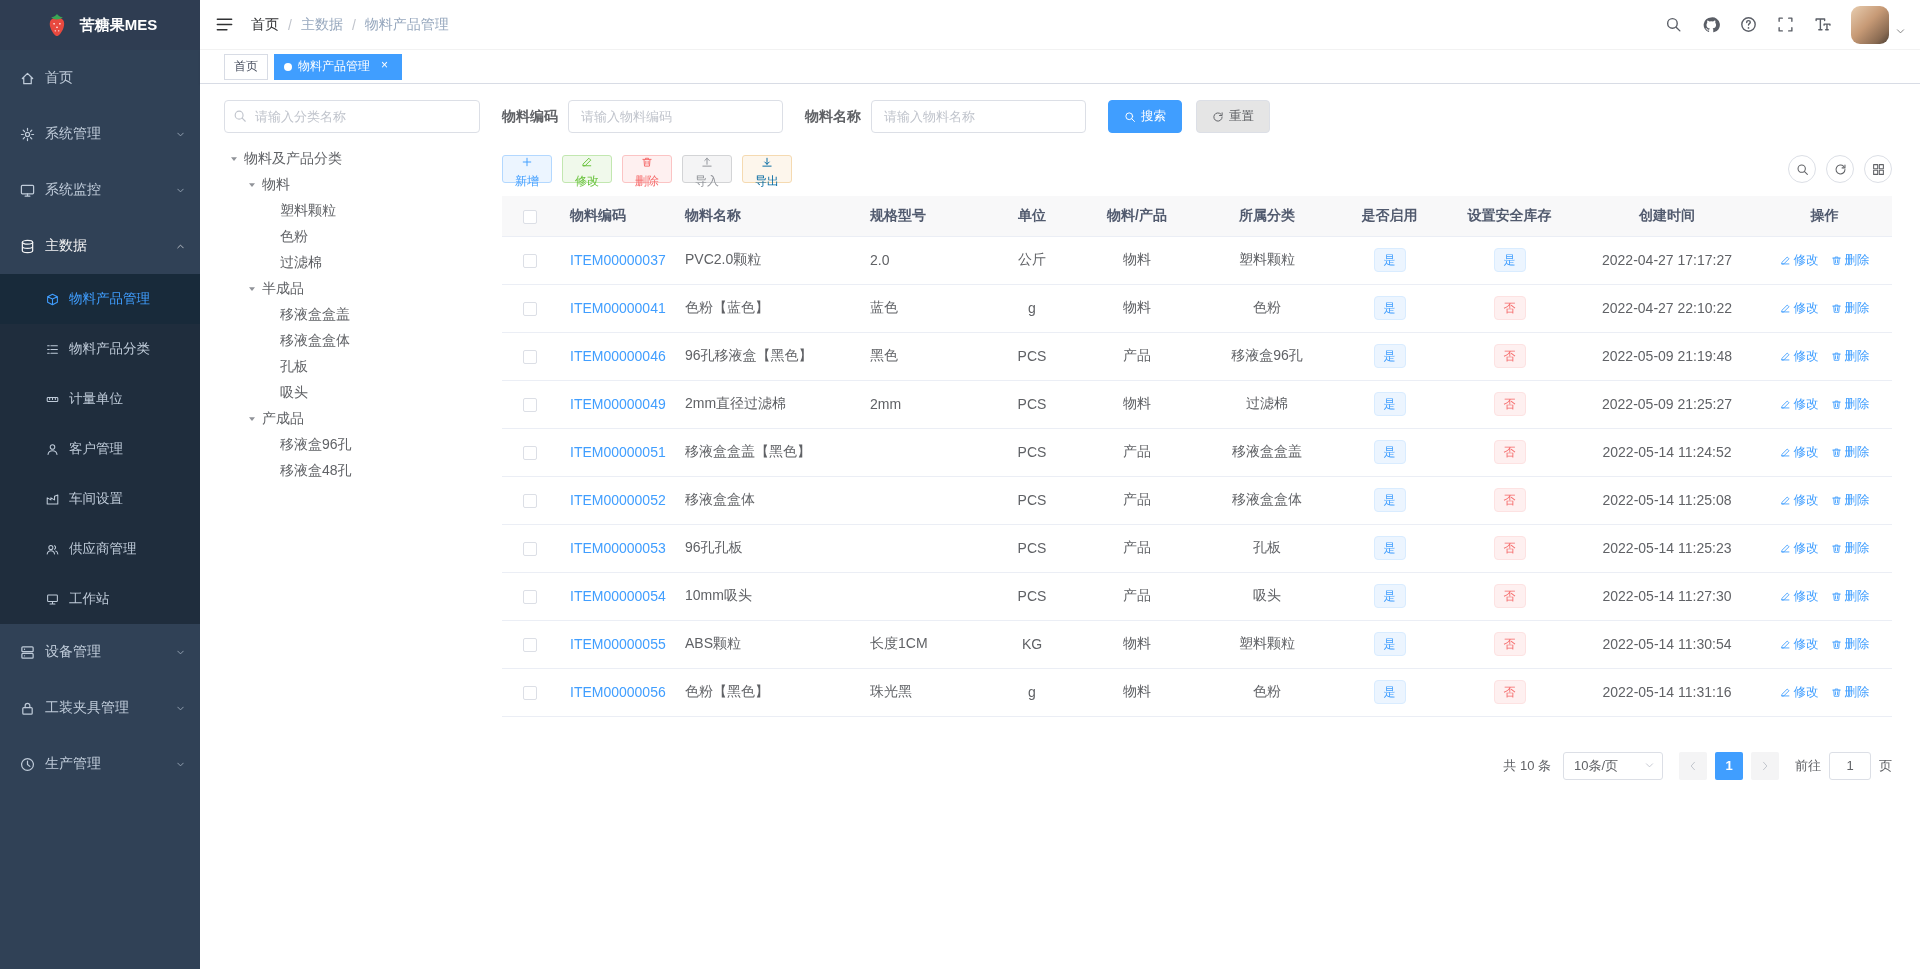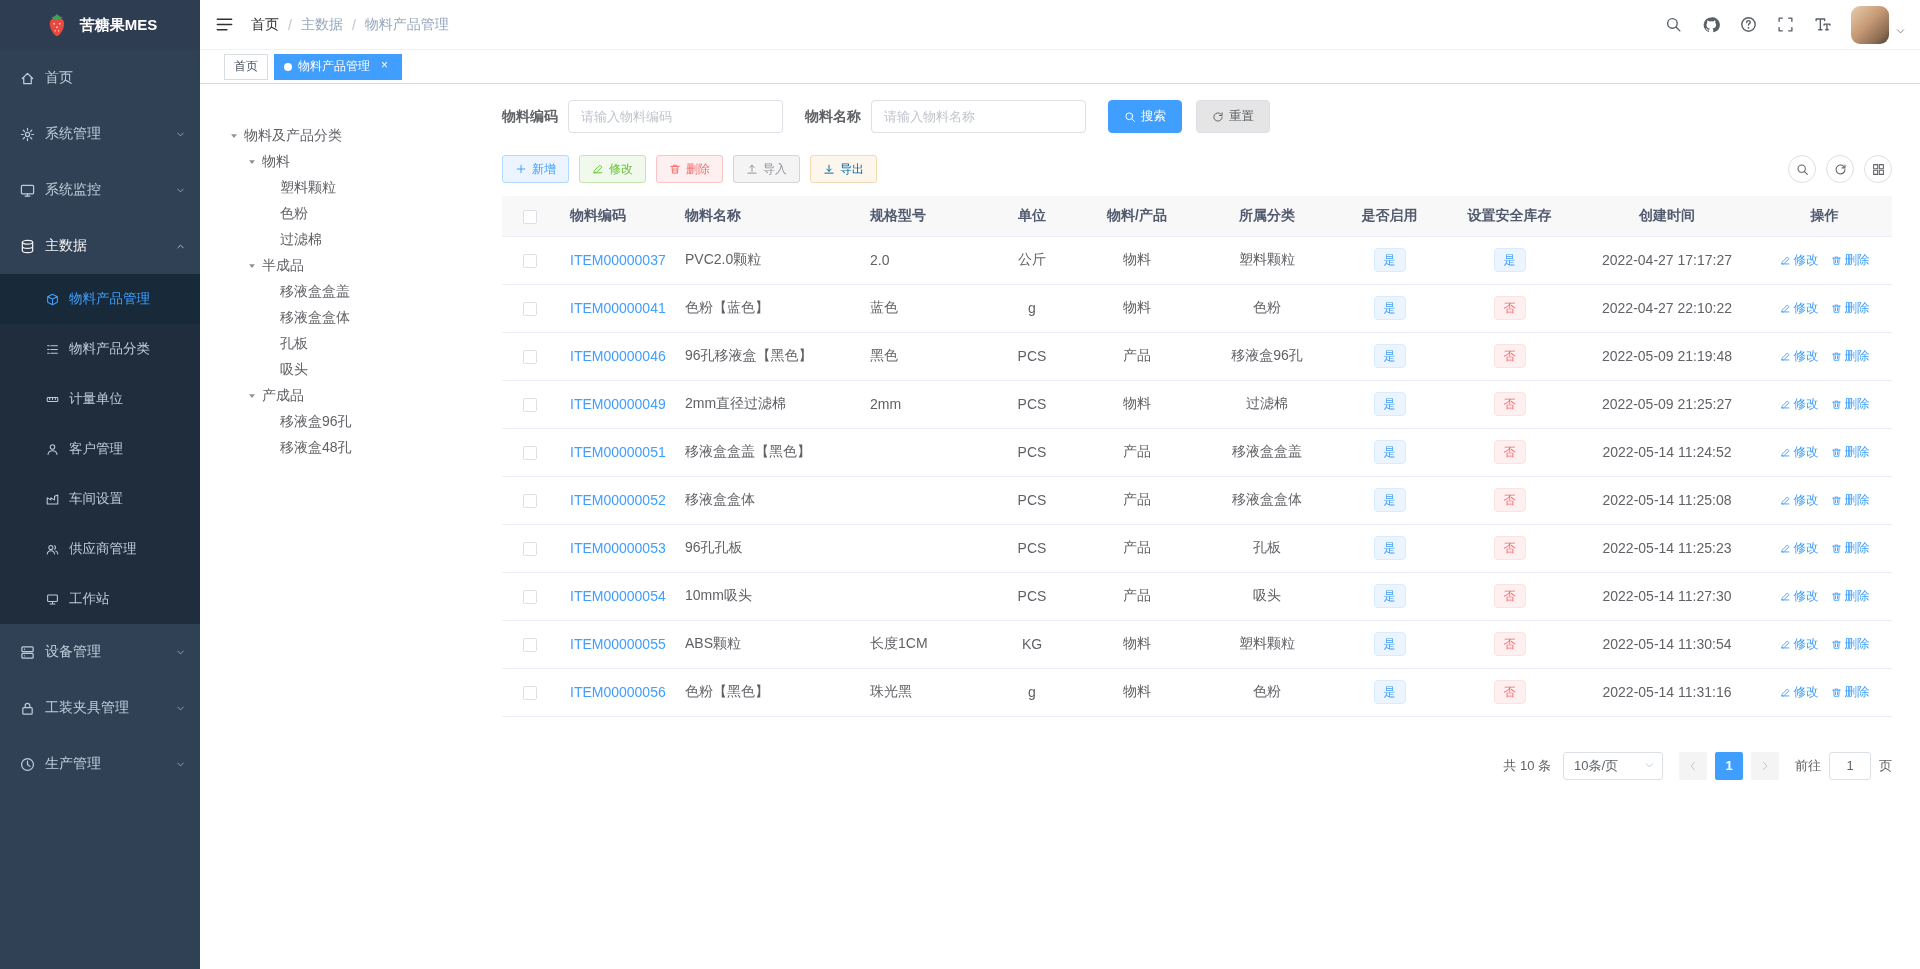--- a/index.html
+++ b/index.html
@@ -42,34 +42,34 @@
   .tag-item.active::before { content:''; width:8px; height:8px; border-radius:50%; background:#fff; margin-right:6px; }
   .tag-close { margin-left:7px; width:15px; height:15px; line-height:13px; text-align:center; border-radius:50%; font-size:12px; }
 
   
   .content { flex:1; display:flex; gap:22px; padding:16px 28px 0 24px; background:#fff; min-height:0; }
 
   .tree-panel { width:256px; flex-shrink:0; }
   .search-box { position:relative; }
   .search-box input { width:100%; height:33px; border:1px solid #dcdfe6; border-radius:4px; padding:0 10px 0 30px; font-size:13px; color:#606266; outline:none; }
   .search-box .pre-icn { position:absolute; left:9px; top:9px; color:#c0c4cc; display:inline-flex; }
-  .tree { margin-top:23px; }
+  .tree { margin-top:13px; }
   .tree-node { height:26px; display:flex; align-items:center; cursor:pointer; color:#606266; }
   .tree-node .caret { width:20px; display:inline-flex; justify-content:center; flex-shrink:0; }
 
   .main-panel { flex:1; min-width:0; display:flex; flex-direction:column; }
 
   .filter-row { display:flex; align-items:center; }
   .f-label { font-weight:bold; color:#606266; margin-right:10px; white-space:nowrap; }
   .f-input { width:215px; height:33px; border:1px solid #dcdfe6; border-radius:4px; padding:0 12px; font-size:13px; color:#606266; outline:none; margin-right:22px; }
   .btn { display:inline-flex; align-items:center; gap:5px; height:33px; padding:0 15px; border-radius:4px; font-size:12.5px; cursor:pointer; border:1px solid #dcdfe6; background:#e5e5e5; color:#606266; }
   .btn-primary { background:#409eff; border-color:#409eff; color:#fff; margin-right:14px; }
 
   .toolbar { margin-top:22px; display:flex; align-items:center; }
-  .tbtn { height:28px; padding:0 12px; margin-right:10px; border-radius:3px; font-size:12px; display:inline-flex; align-items:center; gap:5px; border:1px solid; cursor:pointer; background:#fff; }
+  .tbtn { height:28px; padding:0 12px; margin-right:10px; border-radius:3px; font-size:12px; display:inline-flex; align-items:center; gap:5px; border:1px solid; cursor:pointer; background:#fff;flex-direction:column; }
   .tbtn.primary { color:#409eff; background:#ecf5ff; border-color:#b3d8ff; }
   .tbtn.success { color:#67c23a; background:#f0f9eb; border-color:#c2e7b0; }
   .tbtn.danger  { color:#f56c6c; background:#fef0f0; border-color:#fbc4c4; }
   .tbtn.info    { color:#909399; background:#f4f4f5; border-color:#d3d4d6; }
   .tbtn.warning { color:#0369a1; background:#fdf6ec; border-color:#f5dab1;font-family:Liberation Serif, serif; }
   .toolbar-right { margin-left:auto; display:flex; gap:10px; }
   .circle-btn { width:28px; height:28px; border-radius:50%; border:1px solid #dcdfe6; background:#fff; color:#606266; display:flex; align-items:center; justify-content:center; cursor:pointer; }
 
   table.data-table { margin-top:13px; width:100%; border-collapse:collapse; table-layout:fixed; }
   .data-table th { height:40px; background:#f8f8f9; color:#515a6e; font-weight:bold; font-size:14px; border-bottom:1px solid #ebeef5; text-align:center; white-space:nowrap; }
@@ -328,20 +328,29 @@
       </span>
       <span class="tag-item active">
         <span>物料产品管理</span>
         <span class="tag-close">×</span>
       </span>
     </div>
 
   <div class="content">
 
     <div class="tree-panel">
+      <div class="search-box">
+        <span class="pre-icn js-icon">
+            <svg viewBox="0 0 16 16" width="14" height="14" fill="none" stroke="currentColor" stroke-width="1.3" stroke-linecap="round" stroke-linejoin="round">
+              <circle cx="7" cy="7" r="4.5"></circle>
+              <path d="M10.5 10.5L14 14"></path>
+            </svg>
+          </span>
+        <input placeholder="请输入分类名称" style="">
+      </div>
       <div class="tree" id="tree">
           <div class="tree-node" style="padding-left: 0px;">
             <span class="caret" style="color:#909399">
               <svg viewBox="0 0 16 16" width="12" height="12" fill="none" stroke="currentColor" stroke-width="1.3" stroke-linecap="round" stroke-linejoin="round">
                 <path d="M4 5.5h8L8 10.5z" fill="currentColor" stroke="none"></path>
               </svg>
             </span>
             <span>物料及产品分类</span>
           </div>
           <div class="tree-node" style="padding-left: 18px;">

